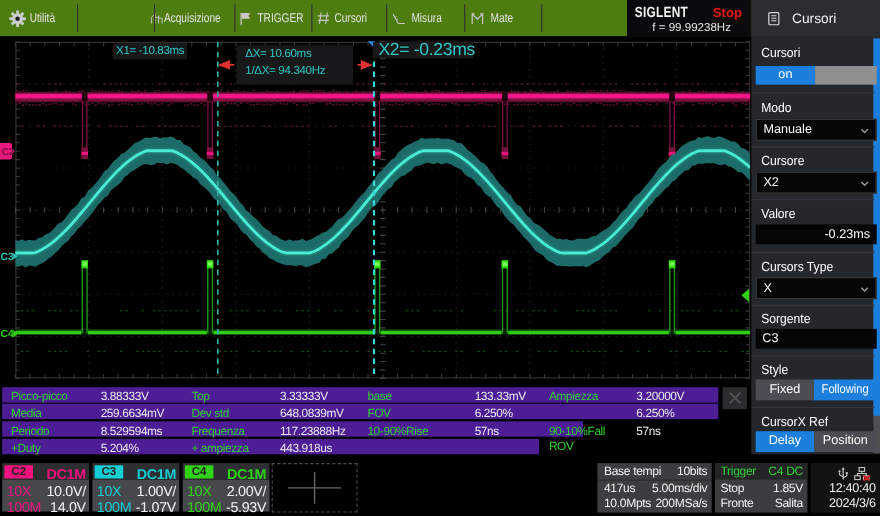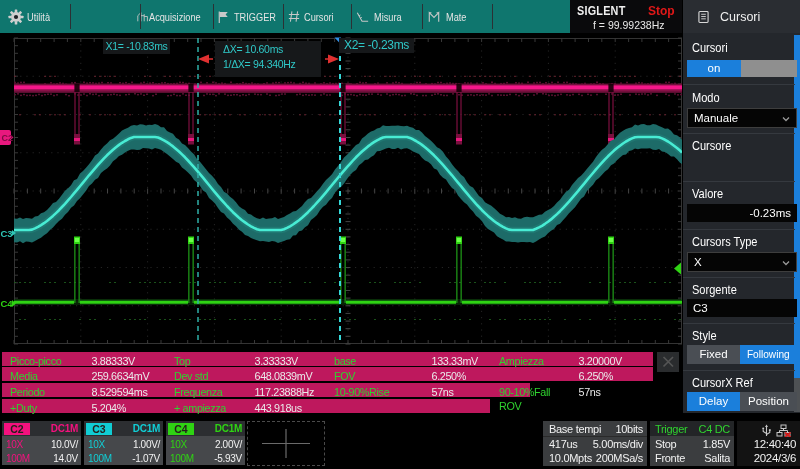--- a/index.html
+++ b/index.html
@@ -1,20 +1,20 @@
 <!DOCTYPE html>
 <html><head><meta charset="utf-8">
 <style>
 * { margin:0; padding:0; box-sizing:border-box; }
 html,body { width:800px; height:469px; background:#000; overflow:hidden;
   font-family:"Liberation Sans", sans-serif; }
 .abs { position:absolute; }
 #stage { position:relative; width:800px; height:469px; background:#000; }
 
-#topbar { left:0; top:0; width:682px; height:33px; background:#0f766e; }
+#topbar { left:0; top:0; width:682px; height:33px; background:#4d7c0f; }
 .mi { position:absolute; top:0; height:33px; color:#e4e4e4; font-size:11.5px;
    display:flex; align-items:center; }
 .mi span { display:inline-block; transform:scaleX(0.8); transform-origin:0 50%; white-space:nowrap; }
 .sep { position:absolute; top:4px; height:25px; width:1px; background:#2c3034; }
 #logo { left:570px; top:0; width:112px; height:33px; background:#0a0a0c; }
 #siglent { position:absolute; left:7px; top:2.5px; color:#f0f0f0; font-size:13.5px;
    font-weight:bold; letter-spacing:0.3px; transform:scaleX(0.8); transform-origin:0 0; }
 #stoptxt { position:absolute; left:78px; top:4px; color:#e01818; font-size:12px; font-weight:bold; }
 #freq { position:absolute; left:23px; top:18.5px; color:#e8e8e8; font-size:10.5px; }
 
@@ -23,30 +23,30 @@
    color:#f0f0f0; font-size:12.5px; display:flex; align-items:center; }
 #scrolltrack { position:absolute; left:111px; top:35px; width:6px; height:377px; background:#4e5154; }
 #scroll { position:absolute; left:111px; top:35px; width:6px; height:343px; background:#1b7fdb; }
 .slabel { position:absolute; left:9px; color:#ffffff; font-size:12px; transform:scaleX(0.92); transform-origin:0 0; white-space:nowrap; }
 .dd { position:absolute; left:4px; width:110px; height:20px; background:#050505;
    border:1px solid #3e3e3e; color:#fff; font-size:11.5px; line-height:18px; padding-left:6px; }
 .chev { position:absolute; right:6px; top:6px; width:8px; height:8px; }
 .sepline { position:absolute; left:0px; width:112px; height:1px; background:#35393f; }
 .sbtn { position:absolute; height:19px; color:#fff; font-size:11.5px; text-align:center; line-height:19px; }
 
-.trow { position:absolute; left:2px; height:14.1px; background:#be185d;text-decoration:underline; }
+.trow { position:absolute; left:2px; height:14.1px; background:#4c1d95;text-decoration:underline; }
 .tl { position:absolute; top:2.5px; color:#2fd32f; font-size:10.8px; letter-spacing:-0.35px; white-space:nowrap; }
 .tv { position:absolute; top:2.5px; color:#eaeaea; font-size:10.8px; letter-spacing:-0.35px; white-space:nowrap; }
 
 .chbox { position:absolute; top:421px; width:79px; height:45px; }
 .chhead { position:absolute; left:0; top:0; width:79px; height:15px; background:#2c2e31; }
 .badge { position:absolute; left:2px; top:1.5px; width:26px; height:12px; font-size:10.5px;
    font-weight:bold; text-align:center; line-height:12px; color:#26201c; }
 .chbody { position:absolute; left:0; top:15px; width:79px; height:29px; background:#46484b; }
-.cr { position:absolute; font-size:10px; letter-spacing:-0.3px; }
+.cr { position:absolute; font-size:13px; letter-spacing:-0.3px; }
 
 .bb { position:absolute; color:#f2f2f2; font-size:11px; letter-spacing:-0.3px; white-space:nowrap; }
 </style></head>
 <body>
 <div id="stage">
 
 <div class="abs" id="topbar">
   <div class="mi" style="left:8px;">
         <svg width="16" height="16" viewBox="0 0 16 16">
           <g fill="#cfcfcf">
@@ -1132,22 +1132,22 @@
 
   <path d="M681 229.5 v12 l-7 -6 Z" fill="#2fd313"></path>
 </svg>
 
 <div class="abs" style="left:103px; top:39px; width:67px; height:15px; background:#16181a;
   color:#2fc8c8; font-size:10.5px; letter-spacing:-0.3px; line-height:15px; text-align:center; white-space:nowrap;">X1= -10.83ms</div>
 <div class="abs" style="left:215px; top:41px; width:106px; height:36px; background:#16181a; color:#2fc8c8; font-size:10.5px; letter-spacing:-0.3px;">
   <div style="margin:2px 0 0 8px;">ΔX= 10.60ms</div>
   <div style="margin:3px 0 0 8px;">1/ΔX= 94.340Hz</div>
     </div>
-<div class="abs" style="left:339px; top:38px; width:75px; height:15px; background:#16181a;
-  color:#2fc8c8; font-size:12px; letter-spacing:-0.3px; line-height:15px; padding-left:5px; white-space:nowrap;">X2= -0.23ms</div>
+<div class="abs" style="left:339px; top:38px; width:91px; height:15px; background:#16181a;
+  color:#2fc8c8; font-size:16px; letter-spacing:-0.3px; line-height:15px; padding-left:5px; white-space:nowrap;">X2= -0.23ms</div>
 
 <div class="abs" id="sidebar">
   <div id="sbhead">
         <svg style="margin-left:15px;" width="11" height="14" viewBox="0 0 12 14">
           <rect x="1" y="1" width="10" height="12" rx="1" fill="none" stroke="#d8d8d8" stroke-width="1.2"></rect>
           <line x1="3.5" y1="4" x2="8.5" y2="4" stroke="#d8d8d8" stroke-width="1"></line>
           <line x1="3.5" y1="6.5" x2="8.5" y2="6.5" stroke="#d8d8d8" stroke-width="1"></line>
           <line x1="3.5" y1="9" x2="8.5" y2="9" stroke="#d8d8d8" stroke-width="1"></line>
         </svg>
     <span style="margin-left:11px;">Cursori</span>
@@ -1159,20 +1159,24 @@
      color:#fff; font-size:11.5px; text-align:center; line-height:17px;">on</div>
   <div class="abs" style="left:58px; top:60px; width:56px; height:17px; background:#8f8f8f;"></div>
   <div class="sepline" style="top:84px;"></div>
   <div class="slabel" style="top:91px;">Modo</div>
   <div class="dd" style="top:108px;">Manuale
     <svg class="chev" viewBox="0 0 8 8">
           <path d="M1 2.5 L4 5.5 L7 2.5" fill="none" stroke="#999" stroke-width="1.3"></path>
         </svg></div>
   <div class="sepline" style="top:133px;"></div>
   <div class="slabel" style="top:139px;">Cursore</div>
+  <div class="dd" style="top:156px;">X2
+    <svg class="chev" viewBox="0 0 8 8">
+          <path d="M1 2.5 L4 5.5 L7 2.5" fill="none" stroke="#999" stroke-width="1.3"></path>
+        </svg></div>
   <div class="sepline" style="top:181px;"></div>
   <div class="slabel" style="top:187px;">Valore</div>
   <div class="abs" style="left:4px; top:204px; width:110px; height:18px; background:#050505;
      color:#fff; font-size:11.5px; line-height:18px; text-align:right; padding-right:6px;">-0.23ms</div>
   <div class="sepline" style="top:229px;"></div>
   <div class="slabel" style="top:235px;">Cursors Type</div>
   <div class="dd" style="top:252px;">X
     <svg class="chev" viewBox="0 0 8 8">
           <path d="M1 2.5 L4 5.5 L7 2.5" fill="none" stroke="#999" stroke-width="1.3"></path>
         </svg></div>

